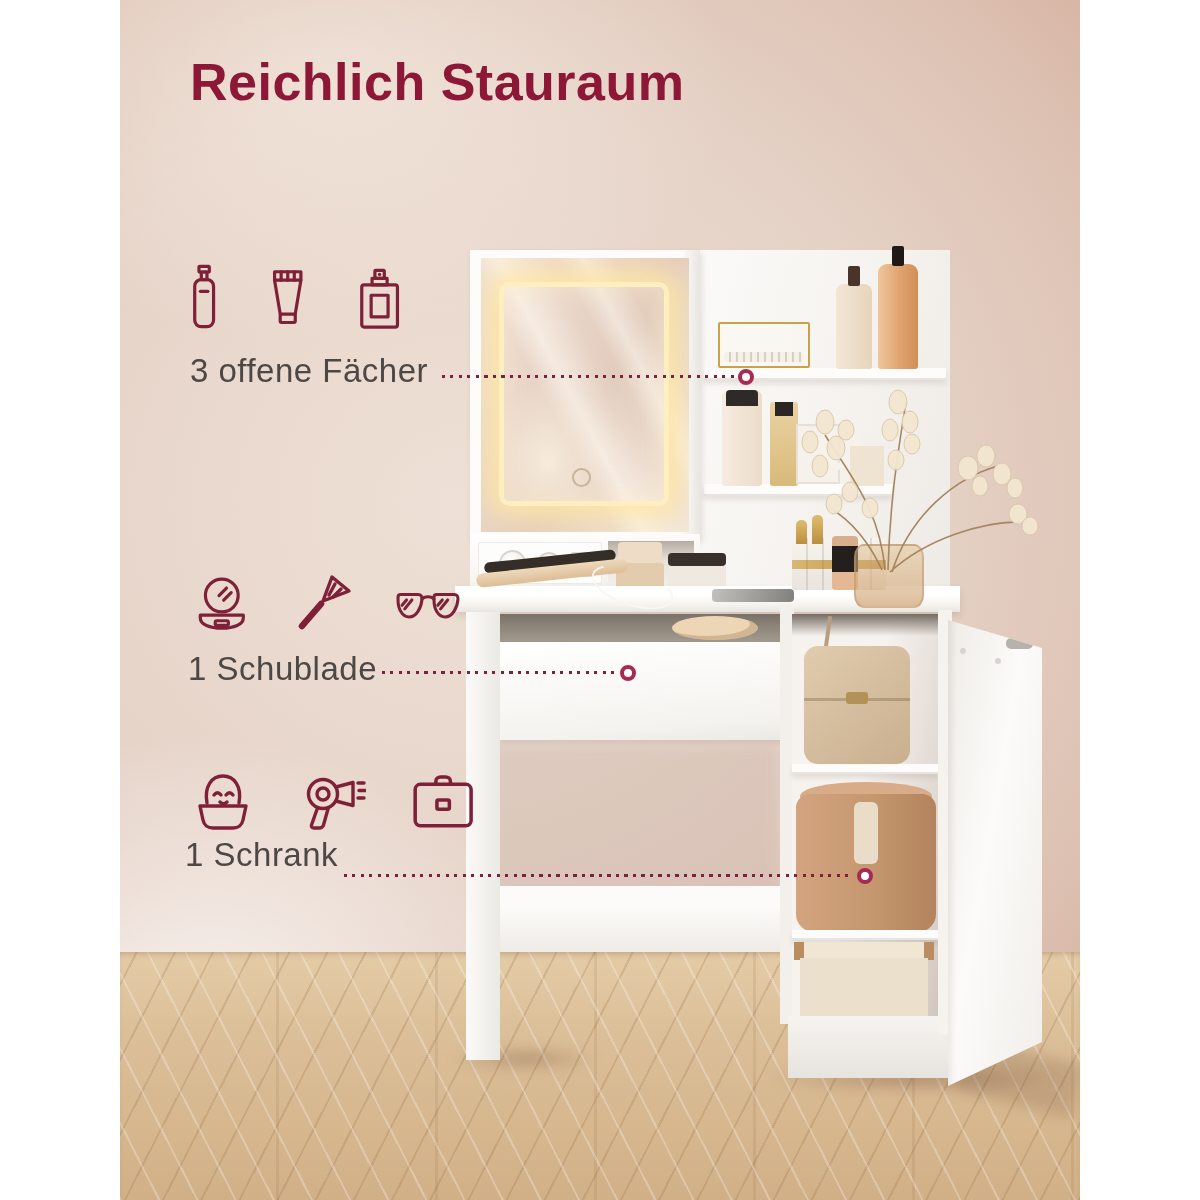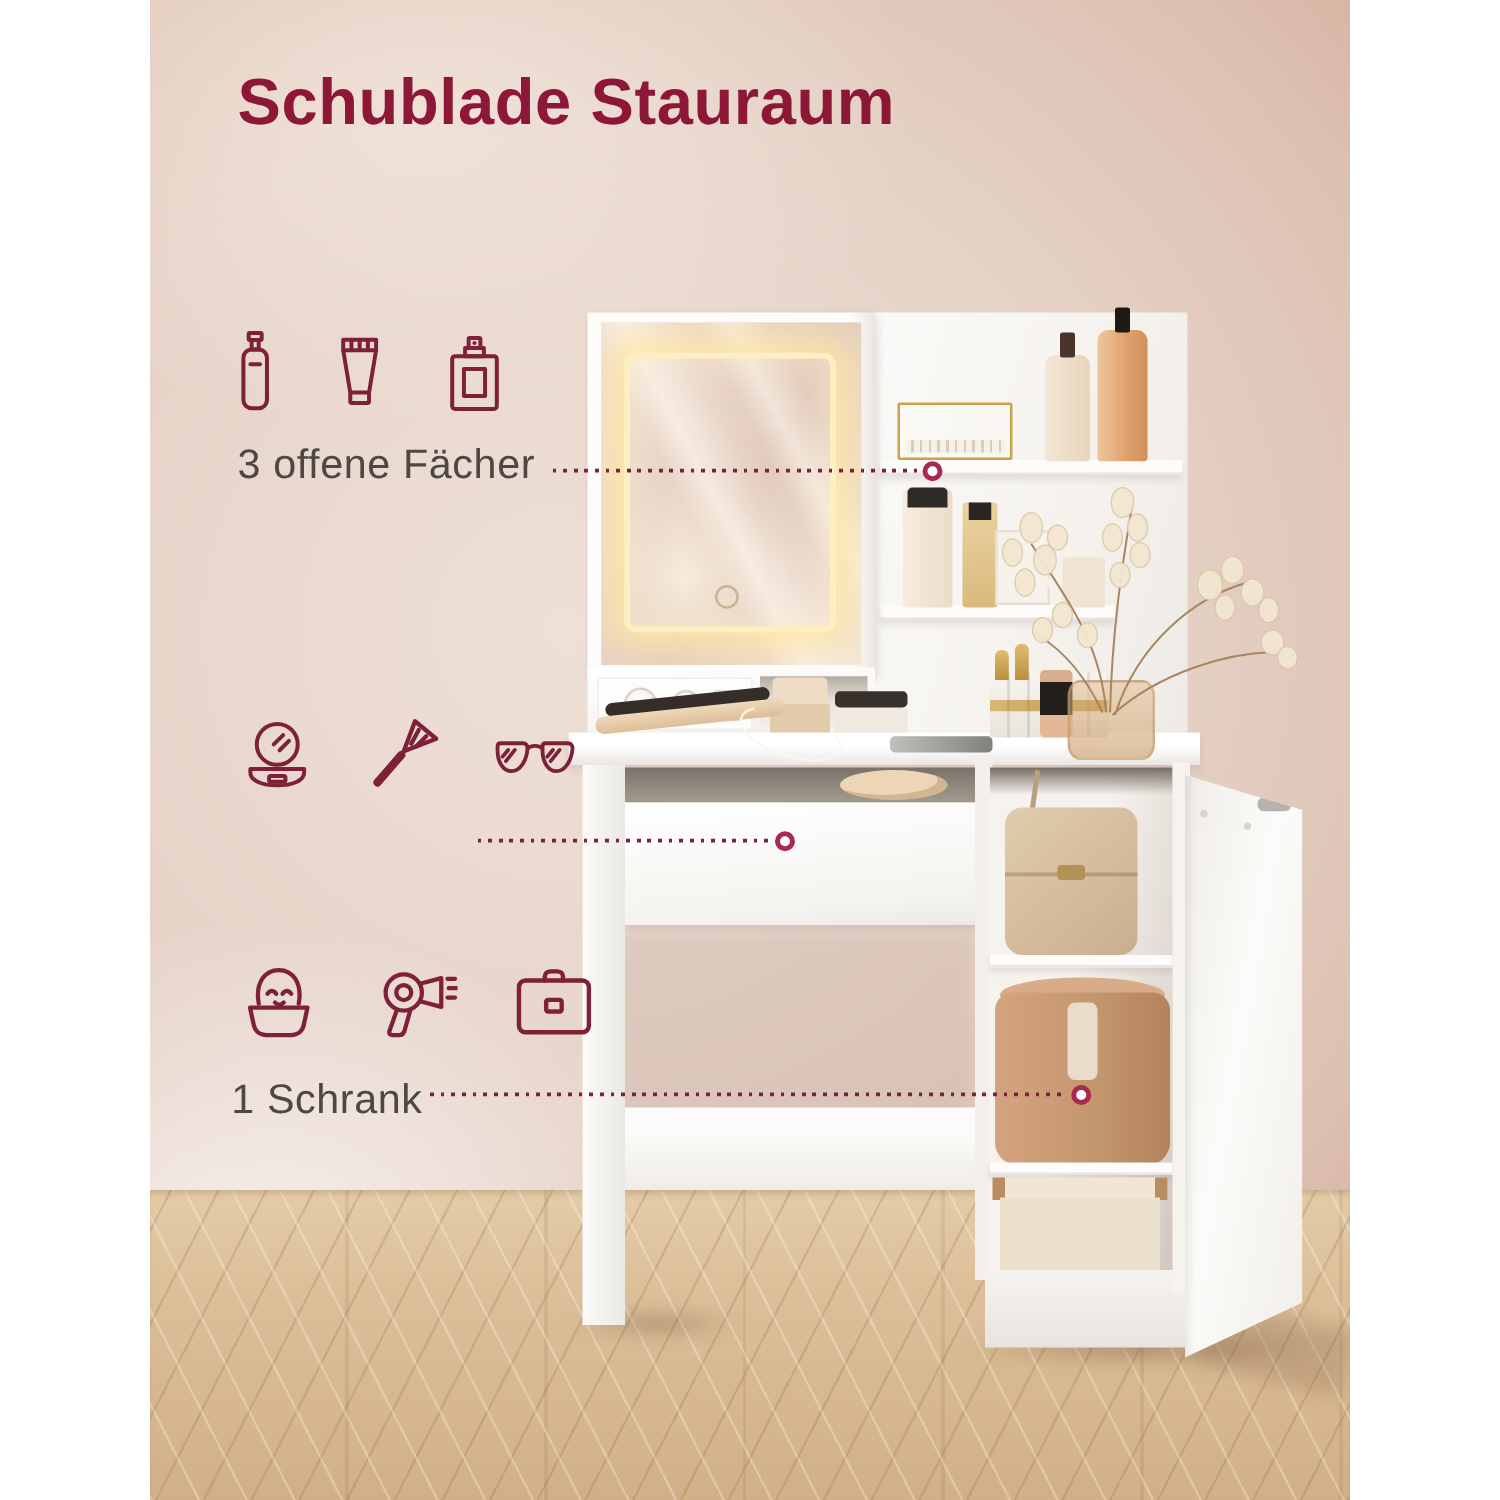--- a/index.html
+++ b/index.html
@@ -166,21 +166,21 @@
   <div class="abs" style="left:680px;top:958px;width:128px;height:60px;background:#ebe0cc;" data-name="storage-box"></div>
   <div class="abs" style="left:668px;top:1016px;width:174px;height:62px;background:linear-gradient(to bottom,#f6f4f0,#e7e4df);" data-name="cabinet-plinth"></div>
   <div class="abs" style="left:818px;top:610px;width:14px;height:424px;background:#f6f3ef;" data-name="cabinet-right-wall"></div>
 
   <div class="abs" style="left:828px;top:612px;width:94px;height:480px;clip-path:polygon(0 8px,100% 36px,100% 430px,0 474px);background:linear-gradient(100deg,#efece7,#fcfbf9 45%,#f1eeea);box-shadow:inset 4px 0 6px rgba(0,0,0,.07);" data-name="cabinet-door-open">
     <div class="abs" style="left:58px;top:26px;width:27px;height:11px;background:#b6b2ad;border-radius:5px;" data-name="door-damper"></div>
     <div class="abs" style="left:12px;top:36px;width:6px;height:6px;background:#d8d4cf;border-radius:50%;" data-name="door-screw-1"></div>
     <div class="abs" style="left:47px;top:46px;width:6px;height:6px;background:#d8d4cf;border-radius:50%;" data-name="door-screw-2"></div>
   </div>
 
-  <div class="abs title" style="left:70px;top:52px;" data-name="page-title">Schublade Stauraum</div>
+  <div class="abs title" style="left:70px;top:52px;" data-name="page-title">Reichlich Stauraum</div>
 
   <div class="abs icons" style="left:70px;top:262px;height:68px;" data-name="feature-icons-shelves">
         <span class="icon" data-name="lotion-bottle-icon">
           <svg height="66" viewBox="0 0 30 70">
             <rect x="9.5" y="2.5" width="11" height="6" rx="1"></rect>
             <rect x="12" y="8.5" width="6" height="8"></rect>
             <rect x="5" y="16.5" width="20" height="50" rx="7"></rect>
             <line x1="11" y1="29" x2="19" y2="29"></line>
           </svg>
         </span>
@@ -224,20 +224,21 @@
         </span>
         <span class="icon" data-name="sunglasses-icon">
           <svg height="34" viewBox="0 0 76 38">
             <path d="M4.5 7 C4.5 5 5.5 4 7.5 4 H27 C30 4 31.5 6 31.3 9 C30.5 19 25 29 17 29 C9 29 4.5 20 4.5 10 Z"></path>
             <path d="M44.7 7 C44.7 5 45.7 4 47.7 4 H67.2 C70.2 4 71.7 6 71.5 9 C70.7 19 65.2 29 57.2 29 C49.2 29 44.7 20 44.7 10 Z"></path>
             <path d="M31.3 9 C34 5.5 42 5.5 44.7 9"></path>
             <path d="M14 10 L9 16 M20 10 L12 20 M54 10 L49 16 M60 10 L52 20"></path>
           </svg>
         </span>
       </div>
+  <div class="abs feat-label" style="left:68px;top:650px;" data-name="feature-label-drawer">1 Schublade</div>
   <div class="abs dotline" style="left:262px;top:671px;width:234px;" data-name="callout-line-drawer"></div>
   <div class="abs ring" style="left:500px;top:665px;" data-name="callout-ring-drawer"></div>
 
   <div class="abs icons" style="left:70px;top:764px;height:68px;gap:44px;" data-name="feature-icons-cabinet">
         <span class="icon" data-name="face-care-icon">
           <svg height="64" viewBox="0 0 66 64">
             <path d="M17 35 c-3 -17 5 -27 16 -27 c11 0 19 10 16 27"></path>
             <path d="M24 27 q3.5 -4.5 7 0 M36 27 q3.5 -4.5 7 0"></path>
             <path d="M30 34 q3.5 3.5 7 0"></path>
             <path d="M10 38 h46 l-3 14 c-1 5 -5 8 -10 8 h-20 c-5 0 -9 -3 -10 -8 z"></path>
@@ -253,18 +254,18 @@
           </svg>
         </span>
         <span class="icon" data-name="briefcase-icon">
           <svg height="58" viewBox="0 0 64 56">
             <path d="M25 10 v-3 c0 -2.5 2 -4 4.5 -4 h5 c2.5 0 4.5 1.5 4.5 4 v3"></path>
             <rect x="5" y="10" width="54" height="40" rx="5"></rect>
             <rect x="26" y="25" width="12" height="9" rx="1.5"></rect>
           </svg>
         </span>
       </div>
-  <div class="abs feat-label" style="left:65px;top:860px;" data-name="feature-label-cabinet">1 Schrank</div>
+  <div class="abs feat-label" style="left:65px;top:836px;" data-name="feature-label-cabinet">1 Schrank</div>
   <div class="abs dotline" style="left:224px;top:874px;width:506px;" data-name="callout-line-cabinet"></div>
   <div class="abs ring" style="left:737px;top:868px;" data-name="callout-ring-cabinet"></div>
 
  </div>
 </div>
 
 </body></html>

